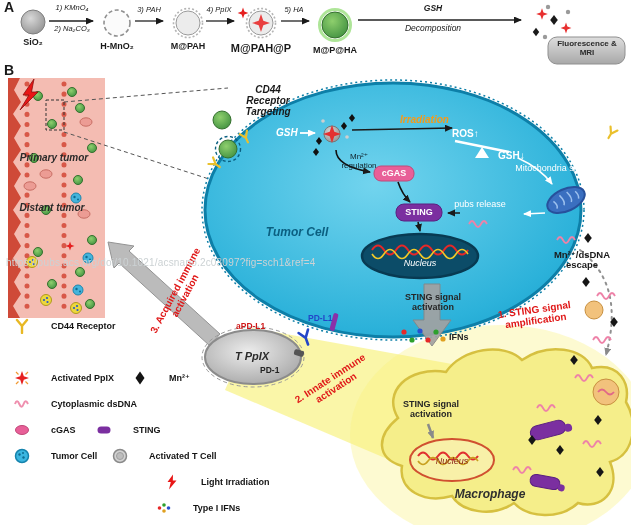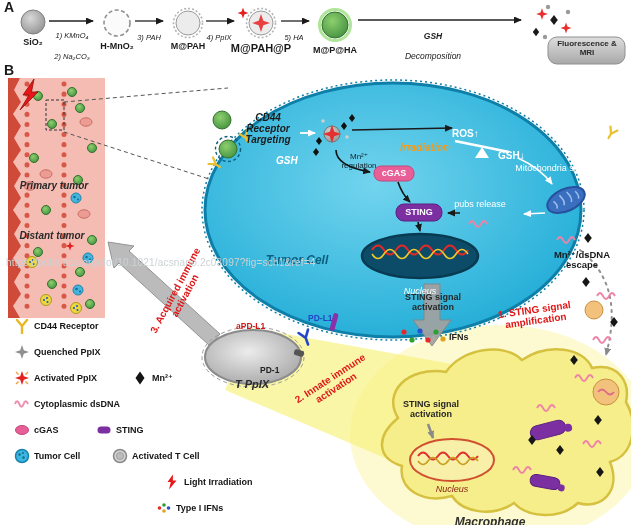--- a/index.html
+++ b/index.html
@@ -2,23 +2,23 @@
 <html><head>
 <meta charset="utf-8">
 <style>
   * { margin:0; padding:0; box-sizing:border-box; }
   body { font-family:"Liberation Sans","DejaVu Sans",sans-serif; background:#ffffff; }
   .canvas { position:relative; width:631px; height:525px; background:#fff; overflow:hidden; }
   svg.layer { position:absolute; left:0; top:0; }
   .t { position:absolute; line-height:1.1; color:#1a1a1a; white-space:normal; }
   .c { text-align:center; }
   .b { font-weight:bold; }
-  .i { font-style:italic;margin-top:28px; }
+  .i { font-style:italic; }
   .red { color:#e01818; }
-  .lg { position:absolute; display:flex; align-items:center; gap:4px; font-size:9px; font-weight:bold; color:#141414; }
+  .lg { position:absolute; display:flex; align-items:center; gap:21px; font-size:9px; font-weight:bold; color:#141414; }
   .lg svg { flex:0 0 auto; }
 </style>
 </head>
 <body>
 
 <div class="canvas">
 
 <svg class="layer" width="631" height="525" viewBox="0 0 631 525">
 <defs>
   <radialGradient id="gGray" cx="40%" cy="35%" r="75%">
@@ -317,26 +317,20 @@
 <div class="t c" style="left:396px;top:400px;width:70px;font-size:9px;font-weight:600;color:#262626">STING signal activation</div>
 <div class="t i c" style="left:422px;top:457px;width:60px;font-size:9px;color:#8a2418">Nucleus</div>
 <div class="t b i c" style="left:430px;top:488px;width:120px;font-size:12px;color:#2f2f2f">Macrophage</div>
 
 <div class="lg" style="left:14px;top:318px">
   <svg width="16" height="16" viewBox="0 0 16 16">
         <path d="M8,15 L8,8 M8,8 L3,2 M8,8 L13,2" stroke="#e8b824" stroke-width="2.4" fill="none" stroke-linecap="round"></path>
       </svg>
   <span>CD44 Receptor</span>
 </div>
-<div class="lg" style="left:14px;top:344px">
-  <svg width="16" height="16" viewBox="0 0 16 16">
-        <path d="M8,1 L9.8,6.2 L15,8 L9.8,9.8 L8,15 L6.2,9.8 L1,8 L6.2,6.2 Z" fill="#8f8f8f"></path>
-      </svg>
-  <span>Quenched PpIX</span>
-</div>
 <div class="lg" style="left:14px;top:370px">
   <svg width="16" height="16" viewBox="0 0 16 16">
         <path d="M2,2 L4.5,4.5 M14,2 L11.5,4.5 M2,14 L4.5,11.5 M14,14 L11.5,11.5" stroke="#f09830" stroke-width="1.2"></path>
         <path d="M8,1 L9.8,6.2 L15,8 L9.8,9.8 L8,15 L6.2,9.8 L1,8 L6.2,6.2 Z" fill="#e62020"></path>
       </svg>
   <span>Activated PpIX</span>
 </div>
 <div class="lg" style="left:132px;top:370px">
   <svg width="16" height="16" viewBox="0 0 16 16">
         <path d="M8,1.5 L12.5,8 L8,14.5 L3.5,8 Z" fill="#141414"></path>

